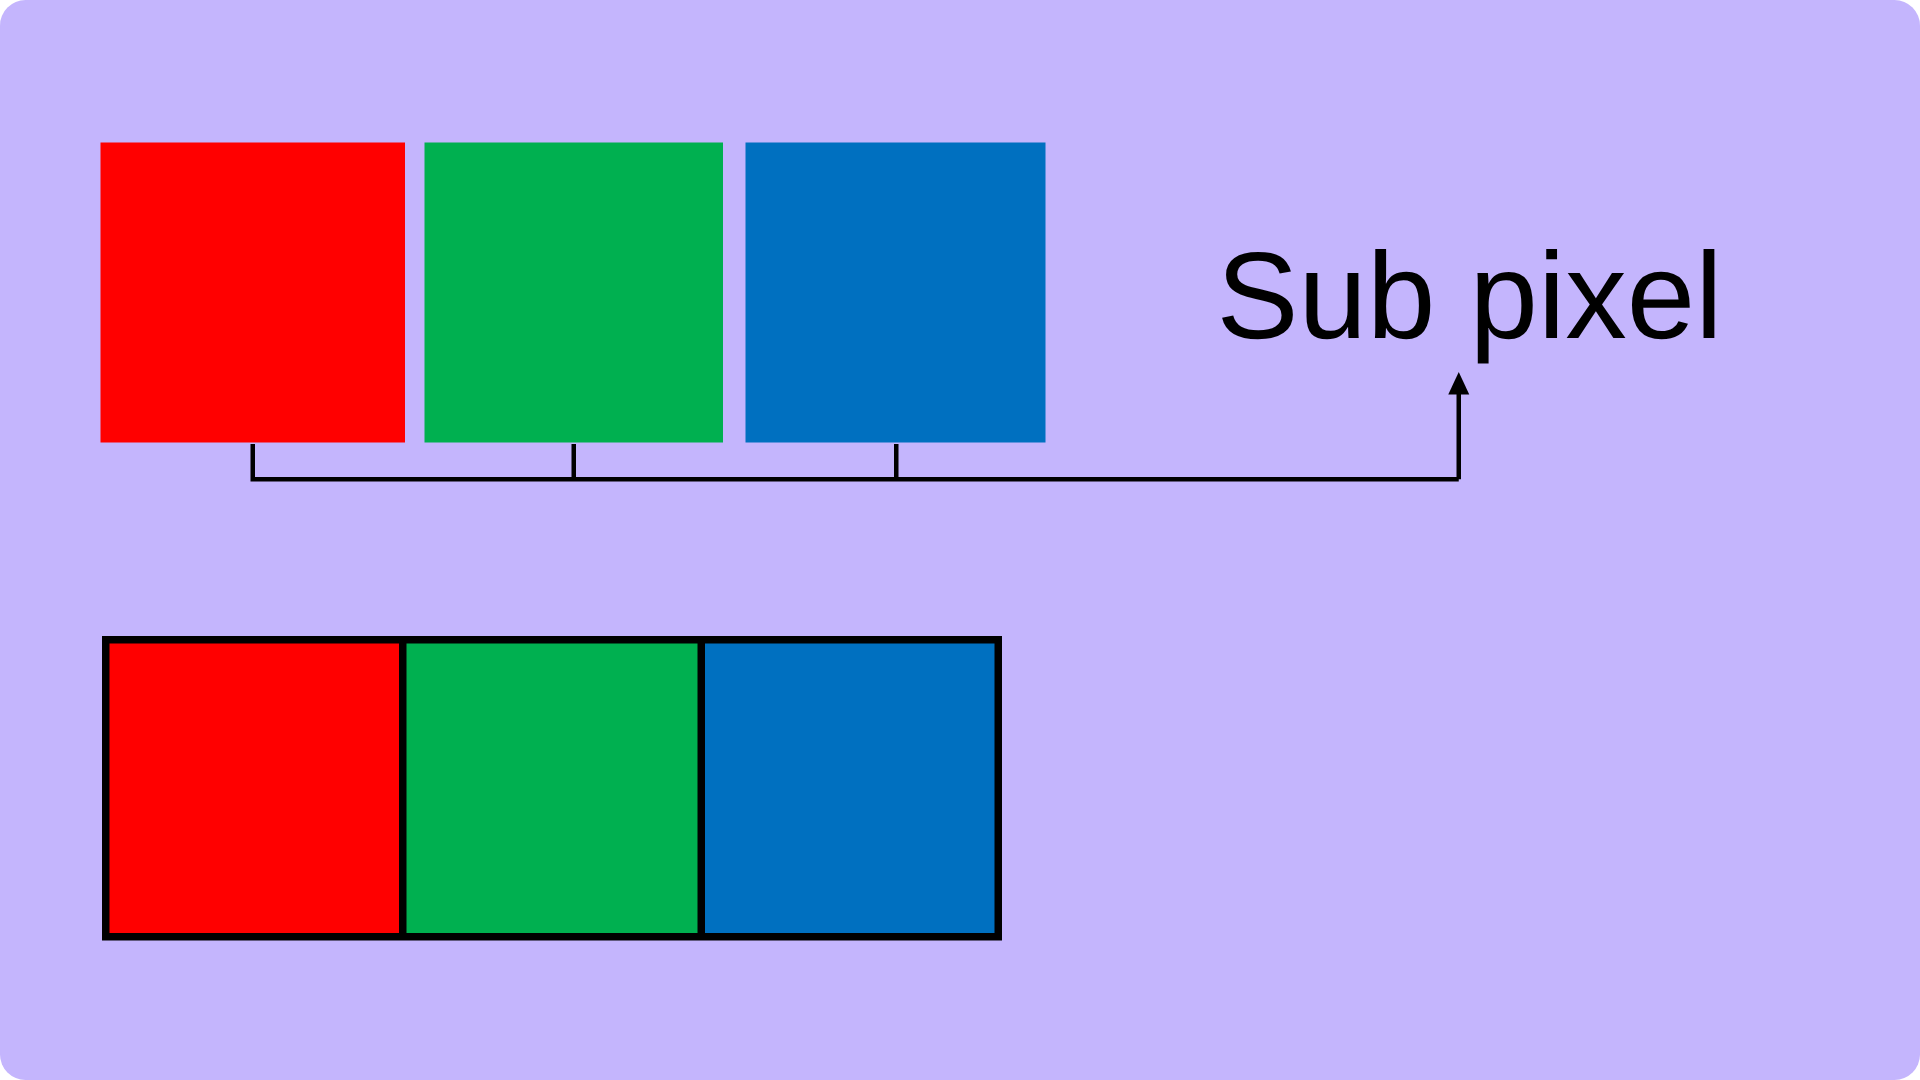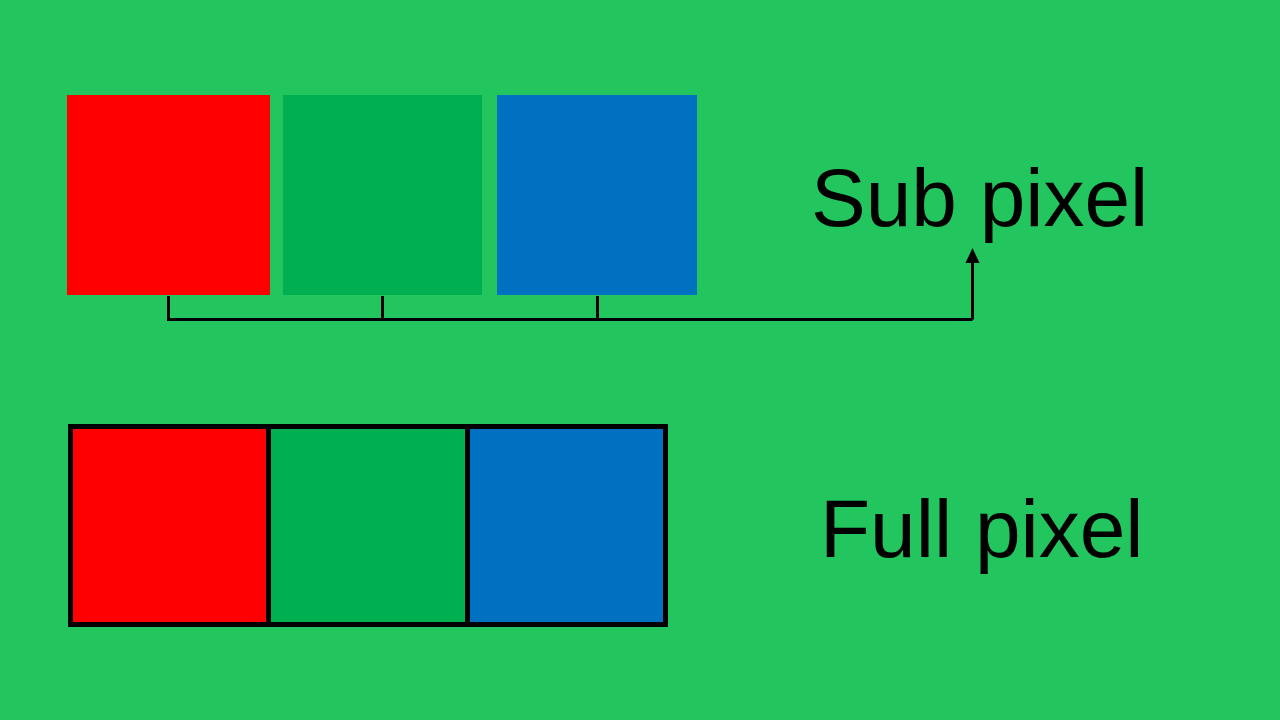--- a/index.html
+++ b/index.html
@@ -57,38 +57,37 @@
     padding: 5px;
   }
   .full-cell {
     flex: 1 1 0;
     height: 100%;
   }
 </style>
 </head>
 <body>
 
-<div class="slide" style="background-color: #22c55e;">
+<div class="slide" style="background-color: #c4b5fd; border-radius: 17px;">
 
   <div class="sub-square red" style="background-color: rgb(255, 0, 0);"></div>
   <div class="sub-square green" style="background-color: rgb(0, 176, 80);"></div>
   <div class="sub-square blue" style="background-color: rgb(0, 112, 192);"></div>
 
   <svg class="bracket-svg" viewBox="0 0 1280 720">
     <path d="M168.5 296 L168.5 318
              M382.5 296 L382.5 318
              M597.5 296 L597.5 318
              M167 319.5 L972.5 319.5
              M972.5 319.5 L972.5 260" fill="none" stroke-width="3" style="stroke: rgb(0, 0, 0);"></path>
     <polygon points="972.5,248 965.5,263 979.5,263" style="fill: rgb(0, 0, 0);"></polygon>
   </svg>
 
   <div class="diagram-label sub" style="color: rgb(0, 0, 0);">Sub pixel</div>
 
-  <div class="diagram-label full" style="color: rgb(0, 0, 0);">Full pixel</div>
 
   <div class="full-pixel-box" style="background-color: rgb(0, 0, 0);">
     <div class="full-cell" style="background-color: rgb(255, 0, 0);"></div>
     <div class="full-cell" style="background-color: rgb(0, 176, 80);"></div>
     <div class="full-cell" style="background-color: rgb(0, 112, 192);"></div>
   </div>
 
 </div>
 
 </body></html>

